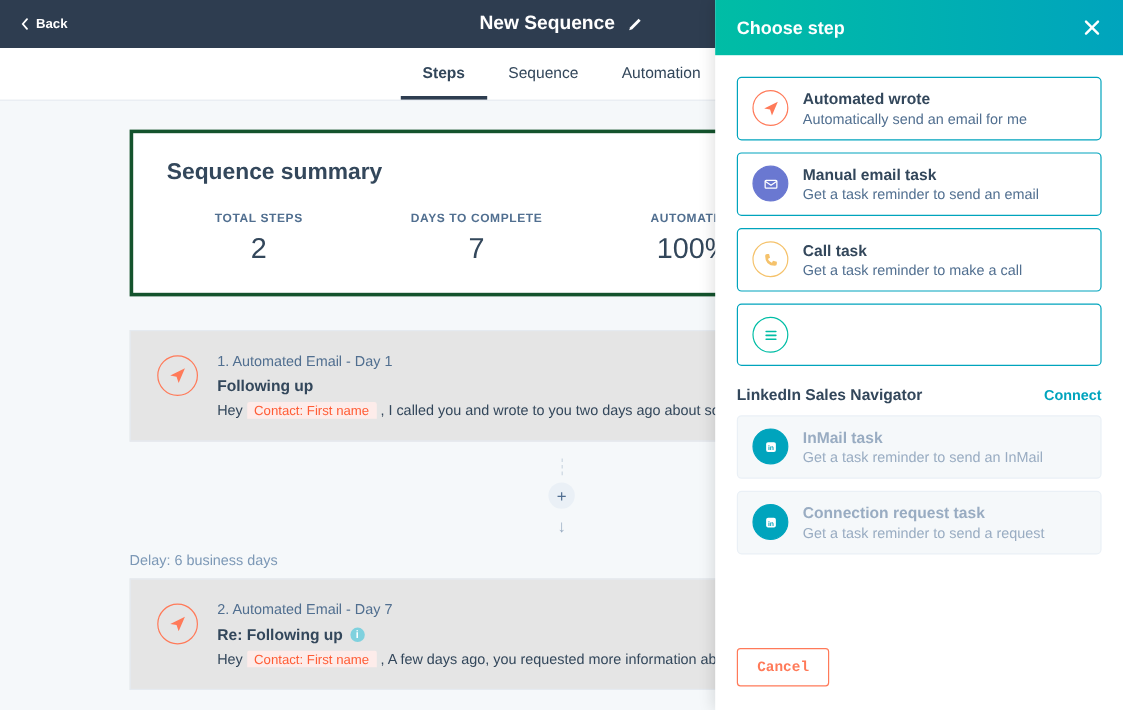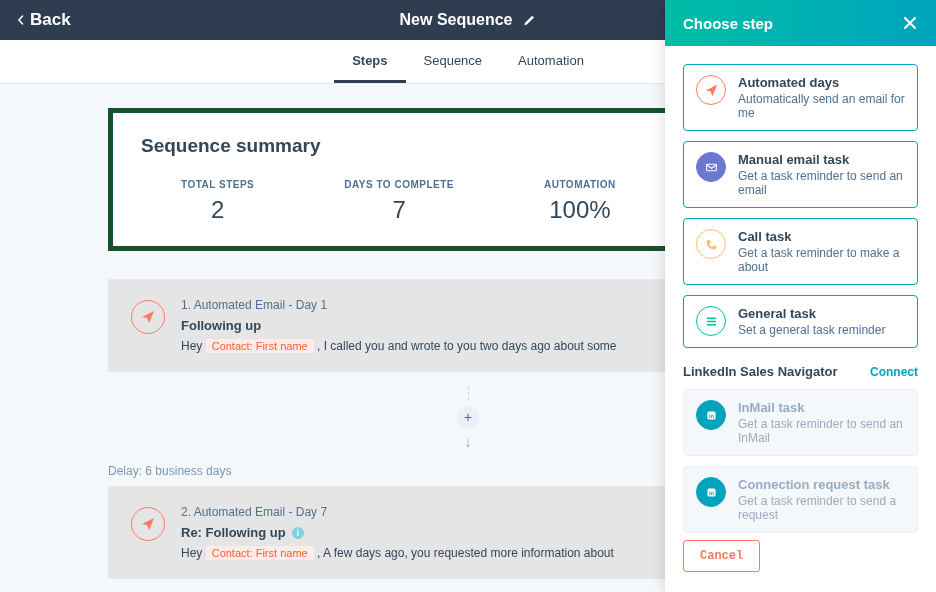--- a/index.html
+++ b/index.html
@@ -18,21 +18,21 @@
     display: flex;
     align-items: center;
     color: #fff;
     position: relative;
   }
   .back {
     display: flex;
     align-items: center;
     gap: 4px;
     padding: 0 16px;
-    font-size: 17px;
+    font-size: 11px;
     font-weight: 600;
     cursor: pointer;
   }
   .back svg { width: 10px; height: 10px; }
   .title-wrap {
     position: absolute;
     left: 50%;
     transform: translateX(-50%);
     display: flex;
     align-items: center;
@@ -59,21 +59,21 @@
     border-bottom: 3px solid transparent;
     cursor: pointer;
   }
   .tab.active { font-weight: 600; border-bottom-color: #2e3d50; }
 
   .content {
     padding: 24px 0 0;
   }
   .card {
     background: #fff;
-    border: 5px solid #14532d;
+    border: 3px solid #14532d;
     margin: 0 auto 28px;
     width: 720px;
     padding: 22px 28px;
   }
   .card h2 {
     font-size: 19px;
     font-weight: 700;
     color: #33475b;
     margin-bottom: 22px;
   }
@@ -175,21 +175,21 @@
     margin: 0 auto 8px;
     font-size: 12px;
     color: #7c98b6;
   }
   .delay span.val { color:#7c98b6; }
 
   
   .panel {
     position: absolute;
     top: 0; right: 0;
-    width: 271px;
+    width: 340px;
     height: 592px;
     background: #fff;
     box-shadow: -2px 0 12px rgba(0,0,0,0.12);
     display: flex;
     flex-direction: column;
   }
   .panel-header {
     background: linear-gradient(90deg,#00bda5,#00a4bd);
     color: #fff;
     height: 46px;
@@ -370,21 +370,21 @@
   </div>
   <div class="panel-body">
 
     <div class="opt">
       <div class="oicon" style="border-color:#ff7a59">
           <svg viewBox="0 0 16 16">
             <path d="M1 8 L15 1 L9 15 L7 9 Z" fill="#ff7a59"></path>
           </svg>
         </div>
       <div class="otext">
-        <div class="ot">Automated days</div>
+        <div class="ot">Automated wrote</div>
         <div class="od">Automatically send an email for me</div>
       </div>
     </div>
 
     <div class="opt">
       <div class="oicon" style="border-color:#6a78d1;background:#6a78d1">
           <svg viewBox="0 0 16 16">
             <rect x="2" y="4" width="12" height="8" rx="1" fill="none" stroke="#fff" stroke-width="1.3"></rect>
             <path d="M2 5 L8 9 L14 5" fill="none" stroke="#fff" stroke-width="1.3"></path>
           </svg>
@@ -396,34 +396,30 @@
     </div>
 
     <div class="opt">
       <div class="oicon" style="border-color:#f5c26b">
           <svg viewBox="0 0 16 16">
             <path d="M4 2 Q2 2 2 4 Q2 14 12 14 Q14 14 14 12 L14 10 L10 9 L9 11 Q5 9 5 7 L7 6 L6 2 Z" fill="#f5c26b"></path>
           </svg>
         </div>
       <div class="otext">
         <div class="ot">Call task</div>
-        <div class="od">Get a task reminder to make a about</div>
+        <div class="od">Get a task reminder to make a call</div>
       </div>
     </div>
 
     <div class="opt">
       <div class="oicon" style="border-color:#00bda5">
           <svg viewBox="0 0 16 16">
             <path d="M3 4 h10 M3 8 h10 M3 12 h10" stroke="#00bda5" stroke-width="1.6" stroke-linecap="round"></path>
           </svg>
         </div>
-      <div class="otext">
-        <div class="ot">General task</div>
-        <div class="od">Set a general task reminder</div>
-      </div>
     </div>
 
     <div class="section-label">
       <span>LinkedIn Sales Navigator</span>
       <span class="connect">Connect</span>
     </div>
 
     <div class="opt disabled">
       <div class="oicon">
           <svg viewBox="0 0 16 16">

